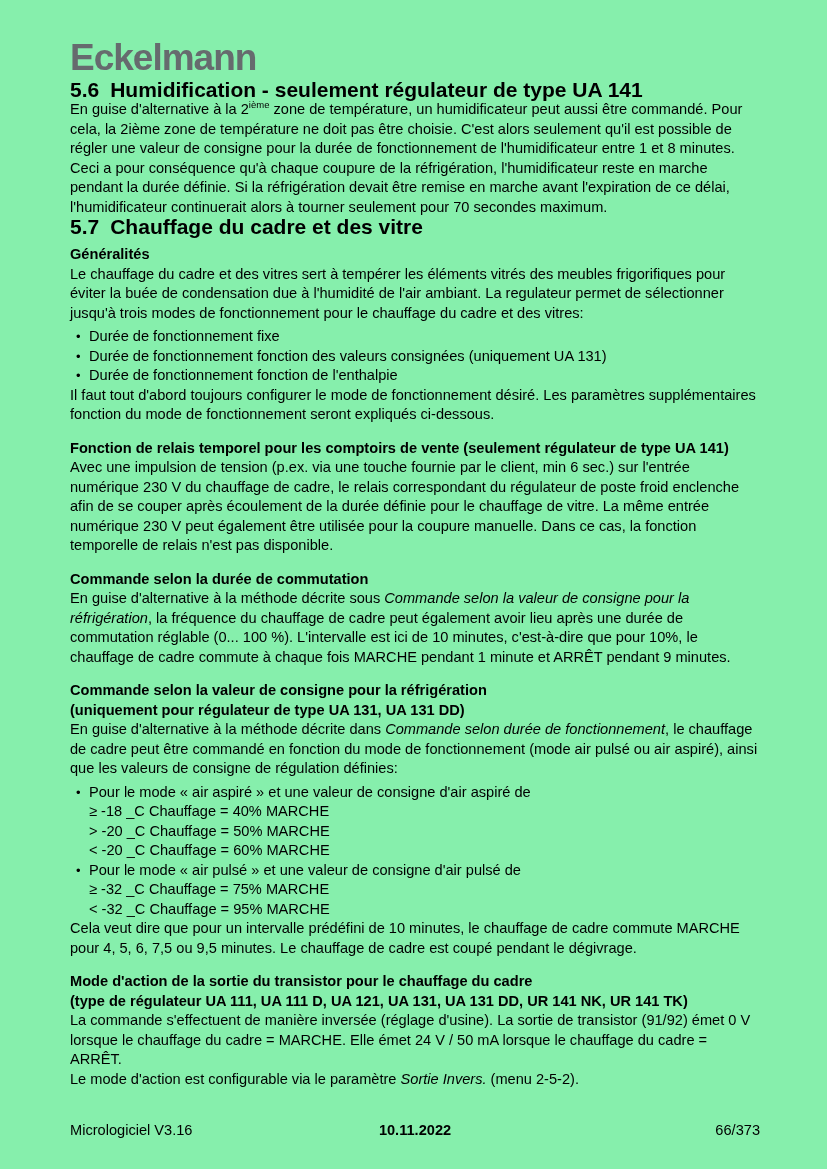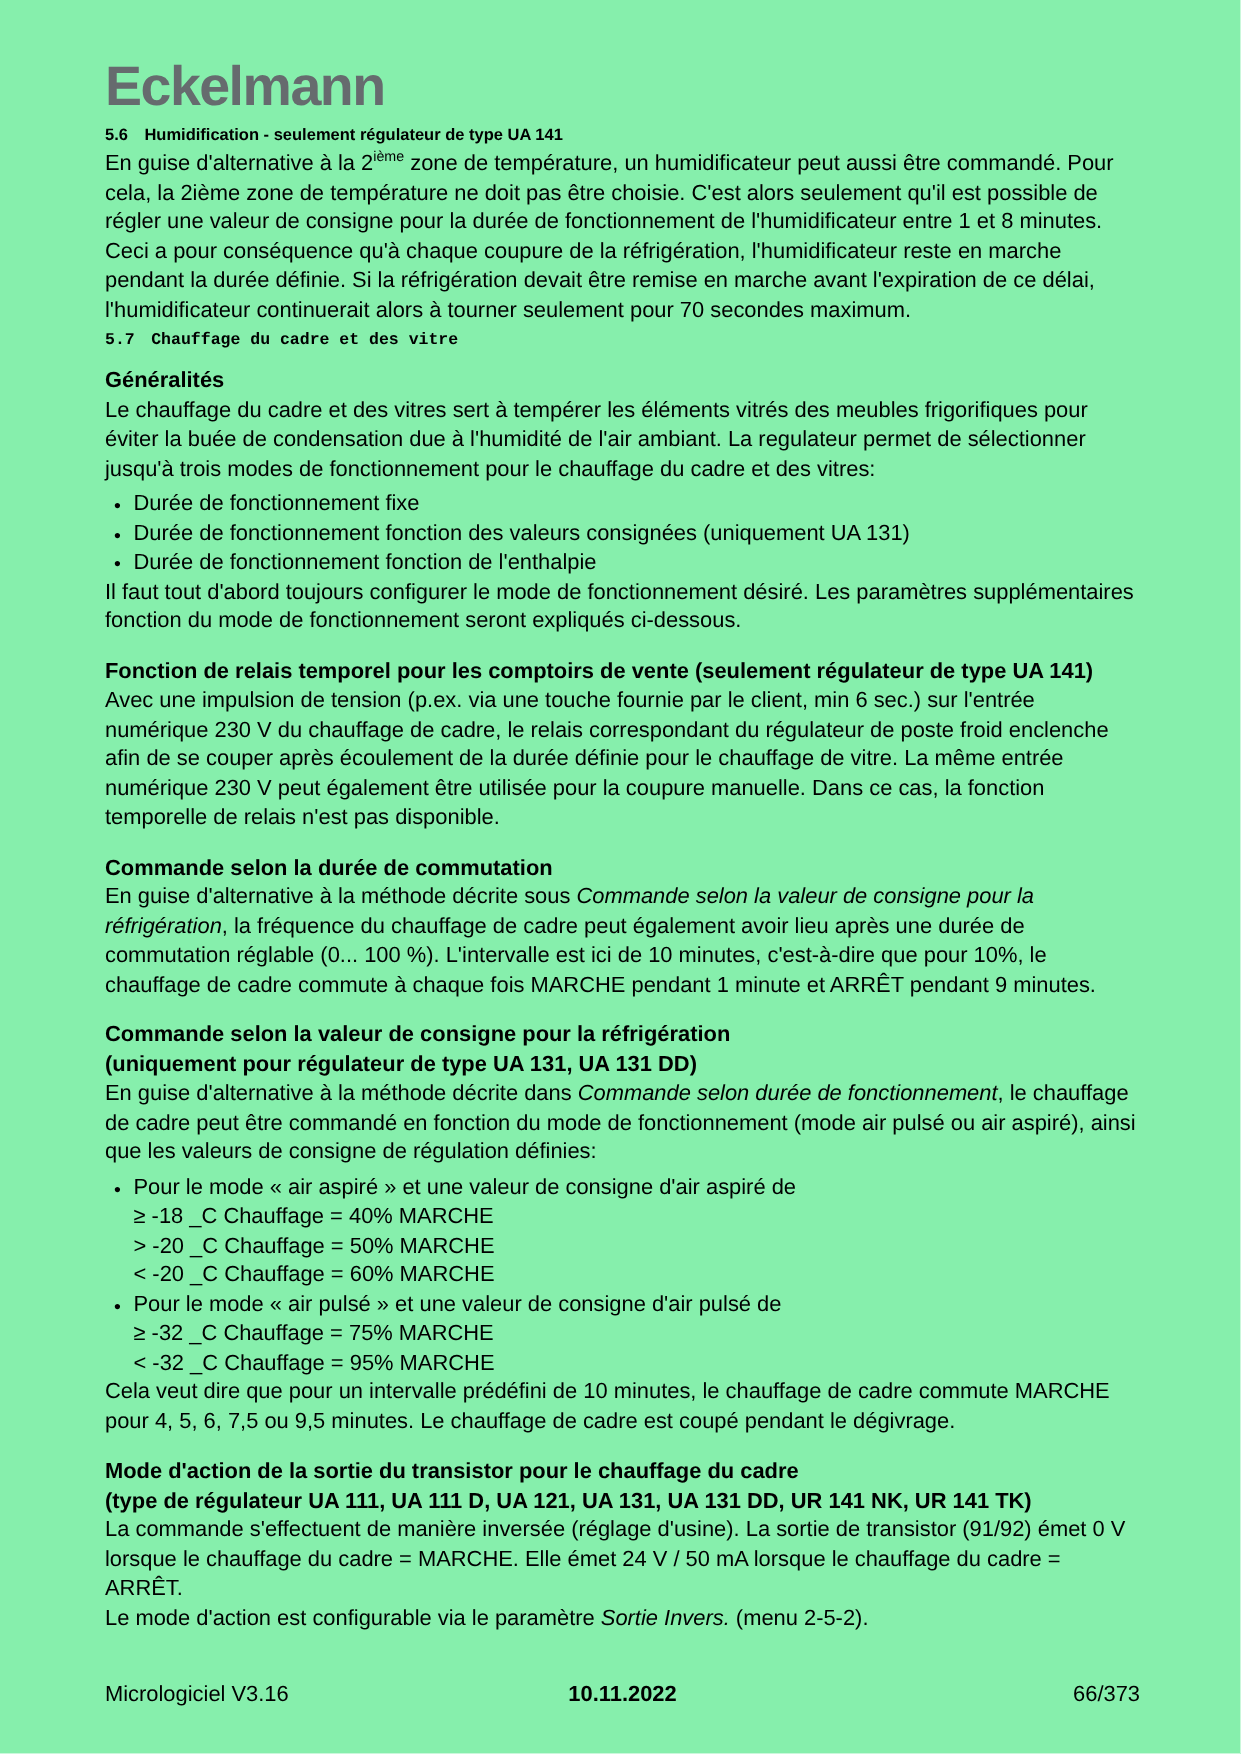--- a/index.html
+++ b/index.html
@@ -15,26 +15,26 @@
     position:absolute; left:70px; top:0; width:690px;
   }
   .logo {
     margin-top:36px;
     font-size:37px; line-height:44px;
     font-weight:bold;
     letter-spacing:-1px;
     color:#666b6e;
   }
   h2.hmain {
-    font-size:11px; line-height:20px;
+    font-size:21px; line-height:20px;
     font-weight:bold; margin:0; color:#000;
   }
   .hnum { margin-right:11px; }
   .h56 { margin-top:52px; }
-  .h57 { margin-top:12px;font-family:Liberation Mono, monospace; }
+  .h57 { margin-top:12px; }
   p.body, .sub-head, li, .val {
     font-size:14.6px; line-height:19.5px;
   }
   p.body { margin:0; }
   .mt12 { margin-top:12px; }
   .mt14 { margin-top:14px; }
   .mt8  { margin-top:8px; }
   .sub-head { font-weight:bold; margin:0; }
   sup.sup { font-size:9.5px; line-height:0; vertical-align:super; }
   .ital { font-style:italic; }

